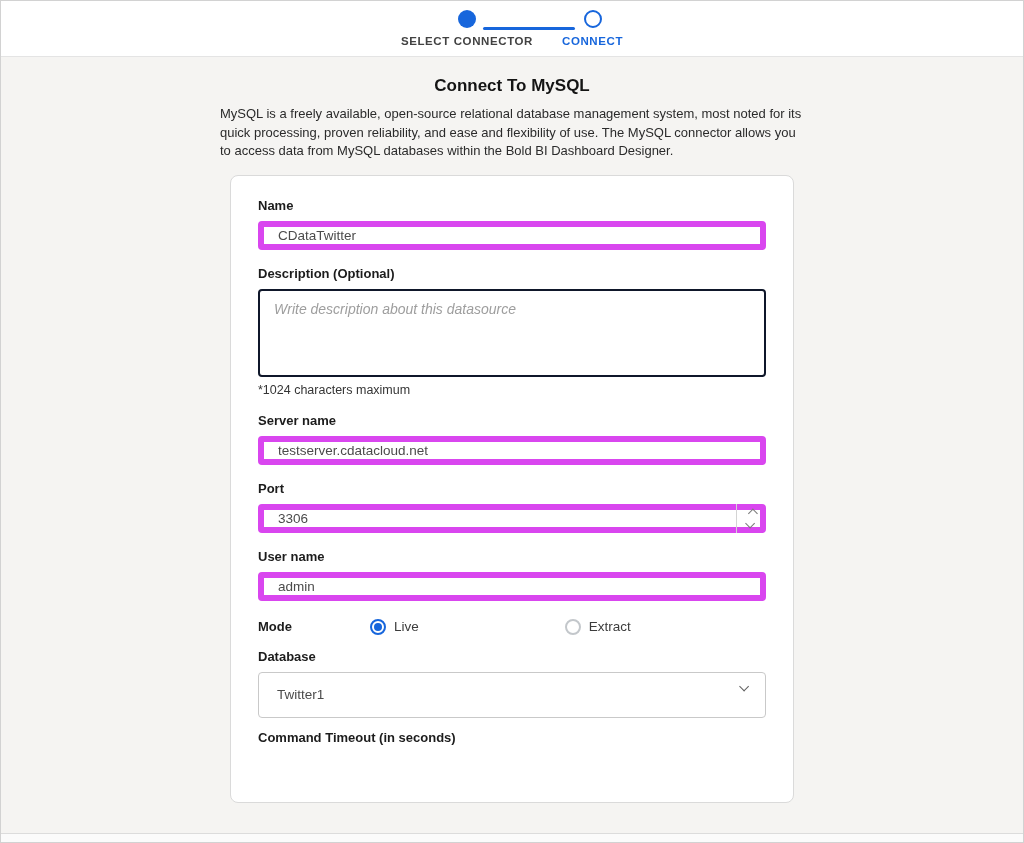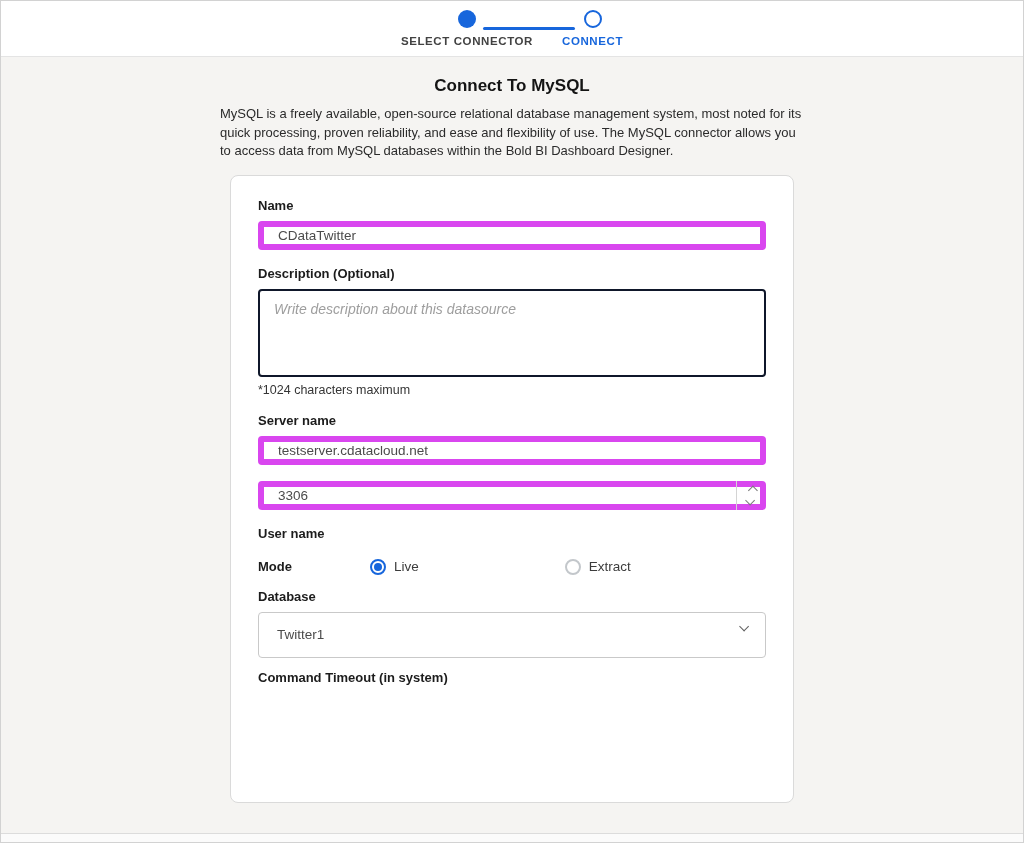--- a/index.html
+++ b/index.html
@@ -104,31 +104,33 @@
         <textarea class="textarea" placeholder="Write description about this datasource" style=""></textarea>
         <div class="helper-text">*1024 characters maximum</div>
       </div>
 
       <div class="field">
         <label class="field-label">Server name</label>
         <input class="text-input" type="text" value="testserver.cdatacloud.net" style="">
       </div>
 
       <div class="field">
+        <label class="field-label">Port</label>
         <div class="spin-wrap">
           <input class="text-input" type="text" value="3306" style="">
           <div class="spinner">
             <span class="chev up"></span>
             <span class="chev down"></span>
           </div>
         </div>
       </div>
 
       <div class="field">
         <label class="field-label">User name</label>
+        <input class="text-input" type="text" value="admin" style="">
       </div>
 
 
       <div class="mode-row">
         <div class="mode-label">Mode</div>
         <div class="radio-group">
           <span class="radio-outer selected">
               <span class="radio-inner"></span>
             </span>
           <span class="radio-label">Live</span>
@@ -140,20 +142,20 @@
       </div>
 
       <div class="field field-db">
         <label class="field-label">Database</label>
         <div class="select-box">
           <span>Twitter1</span>
           <span class="chev down"></span>
         </div>
       </div>
 
-      <div class="bottom-label">Command Timeout (in system)</div>
+      <div class="bottom-label">Command Timeout (in seconds)</div>
 
     </div>
   </div>
 
   <div class="footer"></div>
 
 </div>
 
 </body></html>

